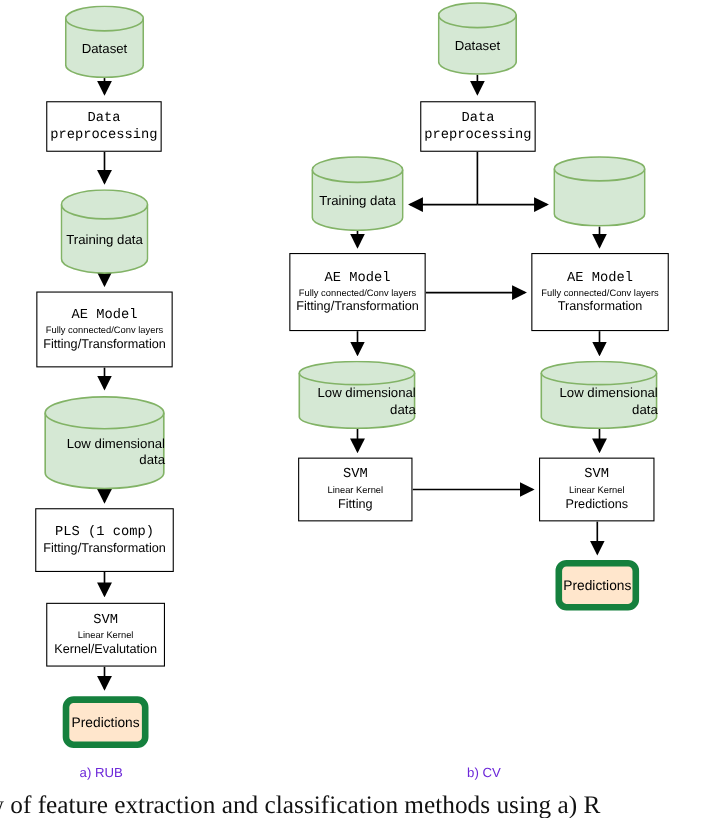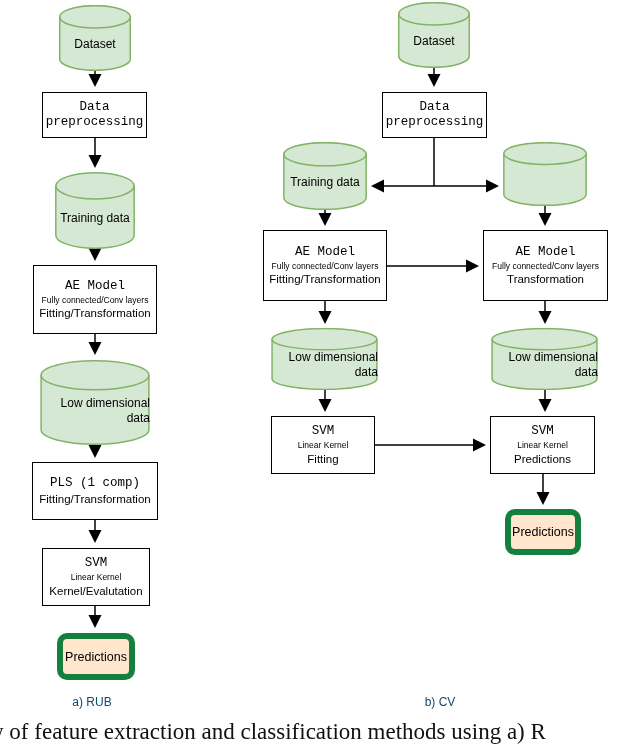--- a/index.html
+++ b/index.html
@@ -29,21 +29,21 @@
   }
   .box-title{font-size:12.5px;line-height:1.2;font-family:Liberation Mono, monospace;}
   .box-sub{font-size:8.5px;line-height:1.1;white-space:nowrap;}
   .box-line{font-size:11.5px;line-height:1.15;}
   .rounded{
     background:#ffe6cc;border:6px solid #15803d;border-radius:10px;
     display:flex;align-items:center;justify-content:center;
     font-size:12.5px;
   }
   .panel-label{
-    position:absolute;z-index:2;text-align:center;font-size:12px;color:#0c4a6e;
+    position:absolute;z-index:2;text-align:center;font-size:12px;color:#6d28d9;
   }
   .caption{
     position:absolute;z-index:2;top:719px;left:-13px;
     font-family:"Liberation Serif", serif;
     font-size:23px;color:#111;white-space:nowrap;
   }
 </style>
 </head>
 <body>
 

